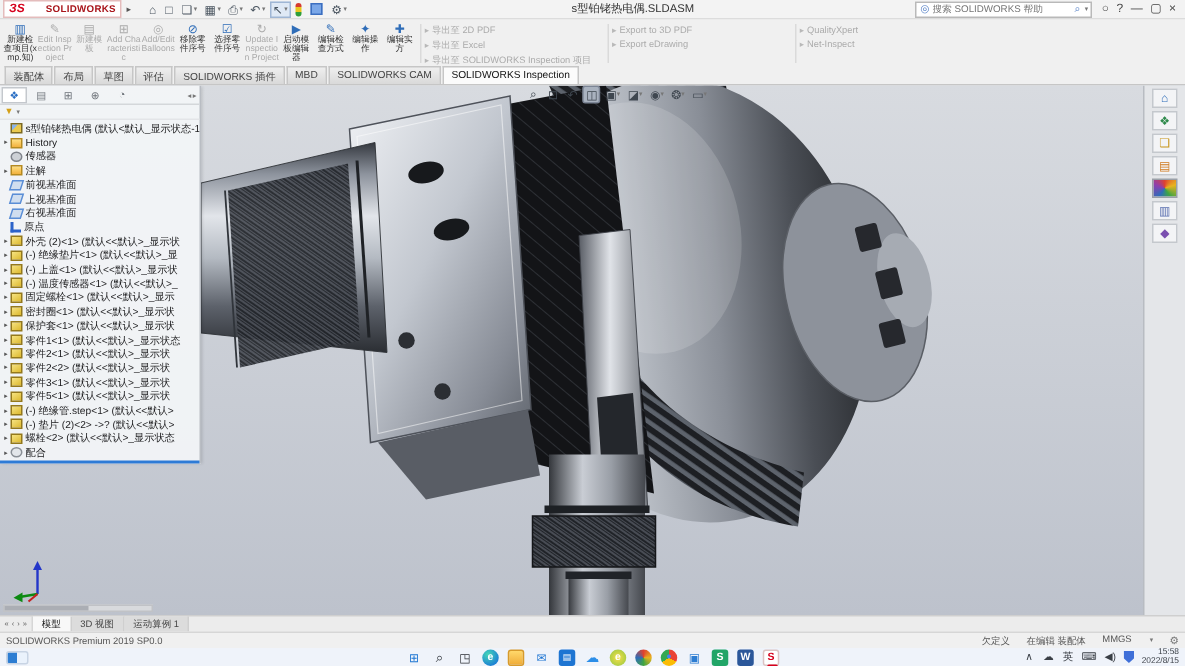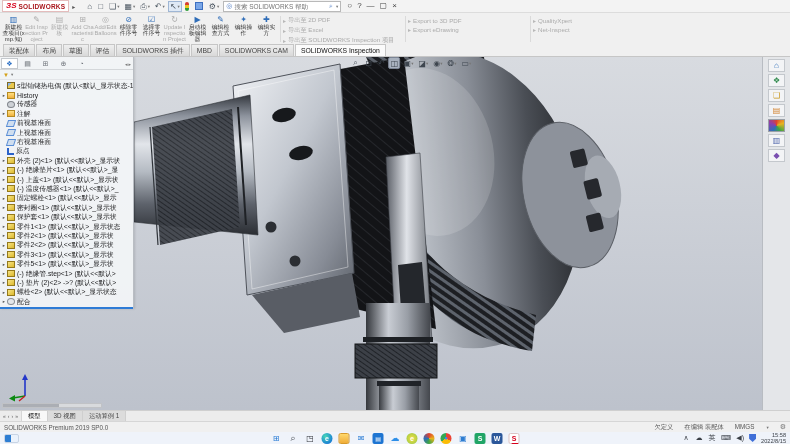--- a/index.html
+++ b/index.html
@@ -2,21 +2,21 @@
 <html><head>
 <meta charset="utf-8">
 <style>
 *{margin:0;padding:0;box-sizing:border-box}
 html,body{width:790px;height:444px;overflow:hidden}
 body{font-family:"Liberation Sans","DejaVu Sans",sans-serif;background:#f0f0f0;color:#222}
 .screen{position:relative;width:790px;height:444px;display:flex;flex-direction:column}
 
 
 .titlebar{height:13px;display:flex;align-items:center;background:#f3f3f3;border-bottom:1px solid #dcdcdc;padding:0 2px;gap:2px;flex:none}
-.logo{display:flex;align-items:center;gap:2px;background:#fff;border:1px solid #e4bcbc;height:12px;padding:0 3px}
+.logo{display:flex;align-items:center;gap:14px;background:#fff;border:1px solid #e4bcbc;height:12px;padding:0 3px}
 .logo-mark{color:#d6001c;font-weight:bold;font-style:italic;font-size:8px;line-height:8px}
 .logo-text{color:#a9151b;font-weight:bold;font-size:6.5px;letter-spacing:.2px}
 .flyout{font-size:6px;color:#555;margin-left:1px}
 .qat{display:flex;align-items:center;gap:1px;margin-left:8px}
 .qat-btn{display:flex;align-items:center;height:11px;padding:0 1px;color:#4a5560;font-size:8px;border:1px solid transparent}
 .qat-btn .ic{line-height:9px}
 .qat-btn.pressed{border-color:#9fb6d4;background:#dfe9f5}
 .qa-stoplight{display:inline-block;width:4px;height:9px;border-radius:2px;background:linear-gradient(#d63b2f 0 33%,#e8c51f 33% 66%,#2f9e3a 66%)}
 .qa-display{display:inline-block;width:8px;height:8px;background:#7aa7e8;border:1px solid #3c6fc0}
 .caret{font-size:4.5px;color:#777;margin-left:1px}
@@ -197,20 +197,21 @@
         <div class="qat-btn">
           <span class="ic qa-display"></span>
           <span class="caret"></span>
         </div>
 
         <div class="qat-btn">
           <span class="ic">⚙</span>
           <span class="caret">▾</span>
         </div>
       </div>
+    <div class="doc-title">s型铂铑热电偶.SLDASM</div>
     <div class="search-box">
       <span class="ic">◎</span>
       <input type="text" placeholder="搜索 SOLIDWORKS 帮助" style="">
       <span class="ic">⌕</span>
       <span class="caret">▾</span>
     </div>
     <div class="win-area">
       <span class="win-btn">○</span>
       <span class="win-btn">?</span>
       <span class="win-btn">—</span>

